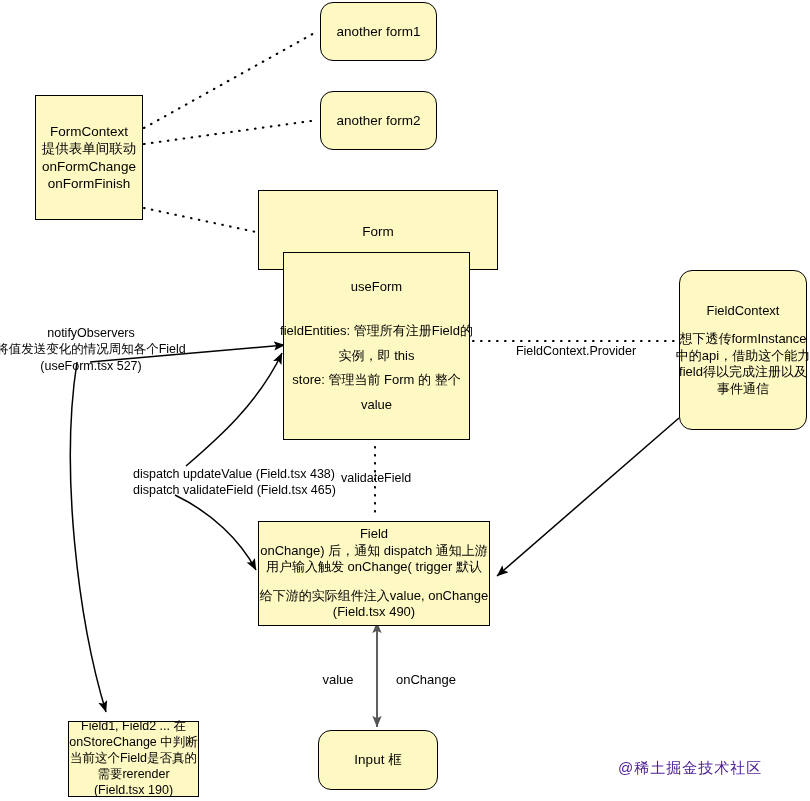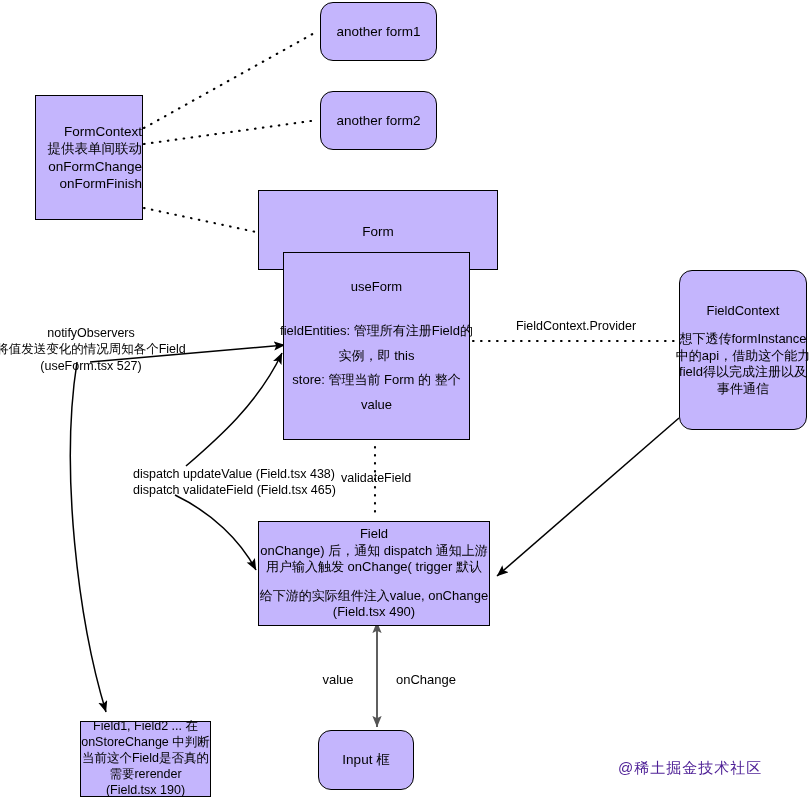--- a/index.html
+++ b/index.html
@@ -23,21 +23,21 @@
     left: 0;
     top: 0;
     width: 810px;
     height: 801px;
     pointer-events: none;
   }
   .node {
     position: absolute;
     box-sizing: border-box;
     border: 1.4px solid #000000;
-    background: #c4b5fd;
+    background: #fef9c3;
     display: flex;
     flex-direction: column;
     align-items: center;
     justify-content: center;
     text-align: center;
     line-height: 1.27;
     color: #000000;
   }
   .node.rounded {
     border-radius: 13px;
@@ -53,36 +53,36 @@
     position: absolute;
     text-align: center;
     line-height: 1.3;
     color: #000000;
     white-space: nowrap;
     background: transparent;
   }
   .edge-label .ln { display: block; }
 
   
-  #node-formcontext { left: 35px;  top: 95px;  width: 108px; height: 125px; font-size: 13.5px; align-items: flex-end; }
+  #node-formcontext { left: 35px;  top: 95px;  width: 108px; height: 125px; font-size: 13.5px; }
   #node-anotherform1 { left: 320px; top: 2px;   width: 117px; height: 59px;  font-size: 13.5px; }
   #node-anotherform2 { left: 320px; top: 91px;  width: 117px; height: 59px;  font-size: 13.5px; }
   #node-form        { left: 258px; top: 190px; width: 240px; height: 80px;  font-size: 13.5px;
                       justify-content: flex-start; padding-top: 32px; z-index: 1; text-align: center; }
   #node-useform     { left: 283px; top: 252px; width: 187px; height: 188px; font-size: 13px; z-index: 3; gap: 8px; }
   #node-fieldcontext{ left: 679px; top: 270px; width: 128px; height: 160px; font-size: 13px; }
   #node-field       { left: 258px; top: 521px; width: 232px; height: 105px;  font-size: 13px; z-index: 3; }
-  #node-inputbox    { left: 318px; top: 730px; width: 96px; height: 60px;  font-size: 13.5px; }
-  #node-rerender    { left: 80px;  top: 721px; width: 131px; height: 76px;  font-size: 12.5px; }
+  #node-inputbox    { left: 318px; top: 730px; width: 120px; height: 60px;  font-size: 13.5px; }
+  #node-rerender    { left: 68px;  top: 721px; width: 131px; height: 76px;  font-size: 12.5px; }
 
   
   #label-notifyobservers { left: -4px;  top: 325px; width: 190px; font-size: 12.5px; }
   #label-dispatch        { left: 133px; top: 466px; width: 242px; font-size: 12.5px; text-align: left; }
   #label-registerfield   { left: 341px; top: 470px; width: 70px;  font-size: 12.5px; }
-  #label-fieldctxprov    { left: 511px; top: 318px; width: 130px; font-size: 12.5px; }
+  #label-fieldctxprov    { left: 511px; top: 343px; width: 130px; font-size: 12.5px; }
   #label-value           { left: 313px; top: 672px; width: 50px;  font-size: 13px; }
   #label-onchange        { left: 391px; top: 672px; width: 70px;  font-size: 13px; }
 
   #watermark {
     position: absolute;
     left: 618px;
     top: 759px;
     font-size: 15px;
     color: #4c1d95;
     letter-spacing: 1px;

